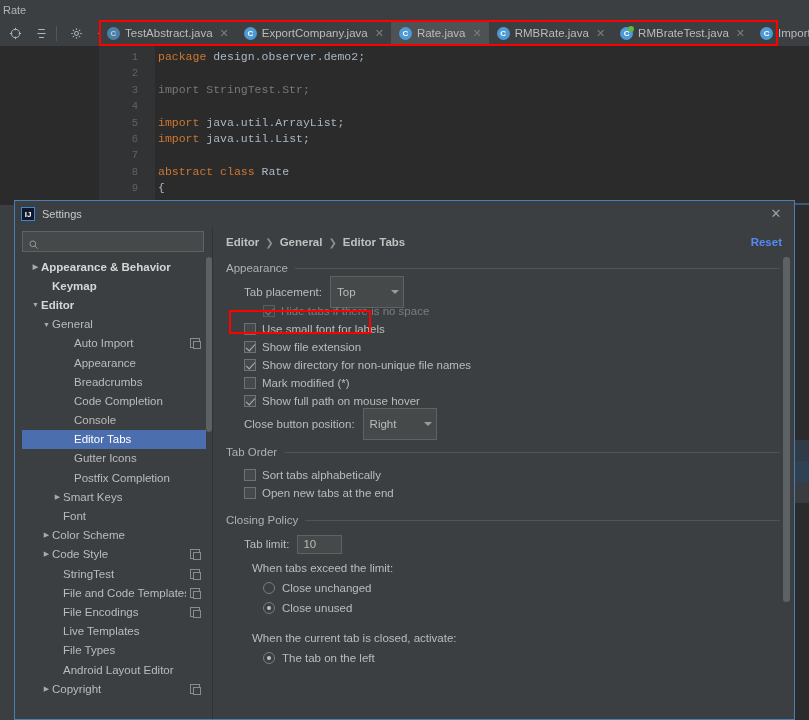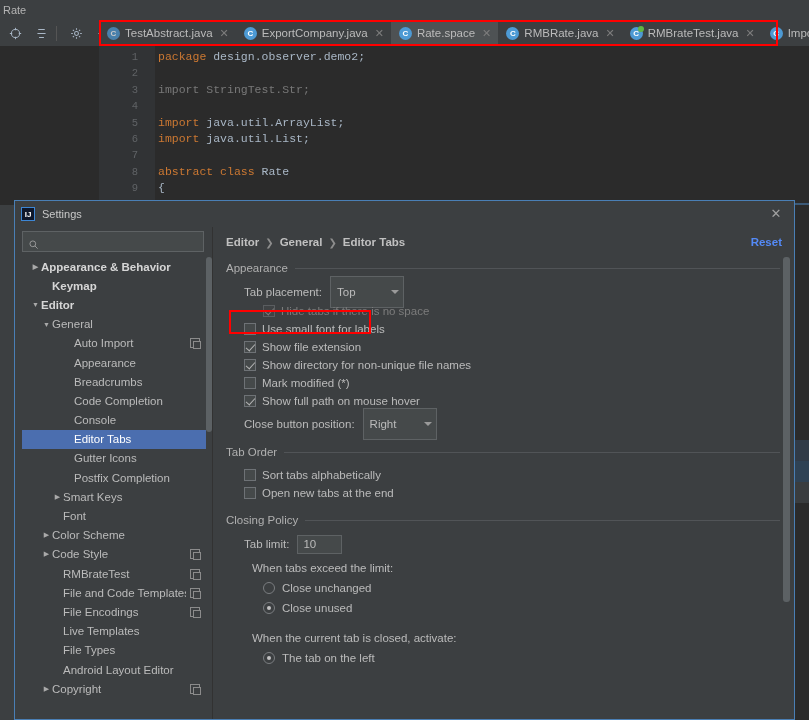--- a/index.html
+++ b/index.html
@@ -303,21 +303,21 @@
         <span>TestAbstract.java</span>
         <span class="tab-close">✕</span>
       </div>
       <div class="tab">
         <span class="tab-icon c">C</span>
         <span>ExportCompany.java</span>
         <span class="tab-close">✕</span>
       </div>
       <div class="tab active">
         <span class="tab-icon c">C</span>
-        <span>Rate.space</span>
+        <span>Rate.java</span>
         <span class="tab-close">✕</span>
       </div>
       <div class="tab">
         <span class="tab-icon c">C</span>
         <span>RMBRate.java</span>
         <span class="tab-close">✕</span>
       </div>
       <div class="tab">
         <span class="tab-icon ctest">C</span>
         <span>RMBrateTest.java</span>
@@ -451,21 +451,21 @@
               <span class="arrow">▶</span>
               <span class="tree-label">Color Scheme</span>
             </div>
             <div class="tree-row" style="padding-left: 19px;">
               <span class="arrow">▶</span>
               <span class="tree-label">Code Style</span>
               <span class="copy-ico"></span>
             </div>
             <div class="tree-row" style="padding-left: 30px;">
               <span class="arrow"></span>
-              <span class="tree-label">RMBrateTest</span>
+              <span class="tree-label">StringTest</span>
               <span class="copy-ico"></span>
             </div>
             <div class="tree-row" style="padding-left: 30px;">
               <span class="arrow"></span>
               <span class="tree-label">File and Code Templates</span>
               <span class="copy-ico"></span>
             </div>
             <div class="tree-row" style="padding-left: 30px;">
               <span class="arrow"></span>
               <span class="tree-label">File Encodings</span>

